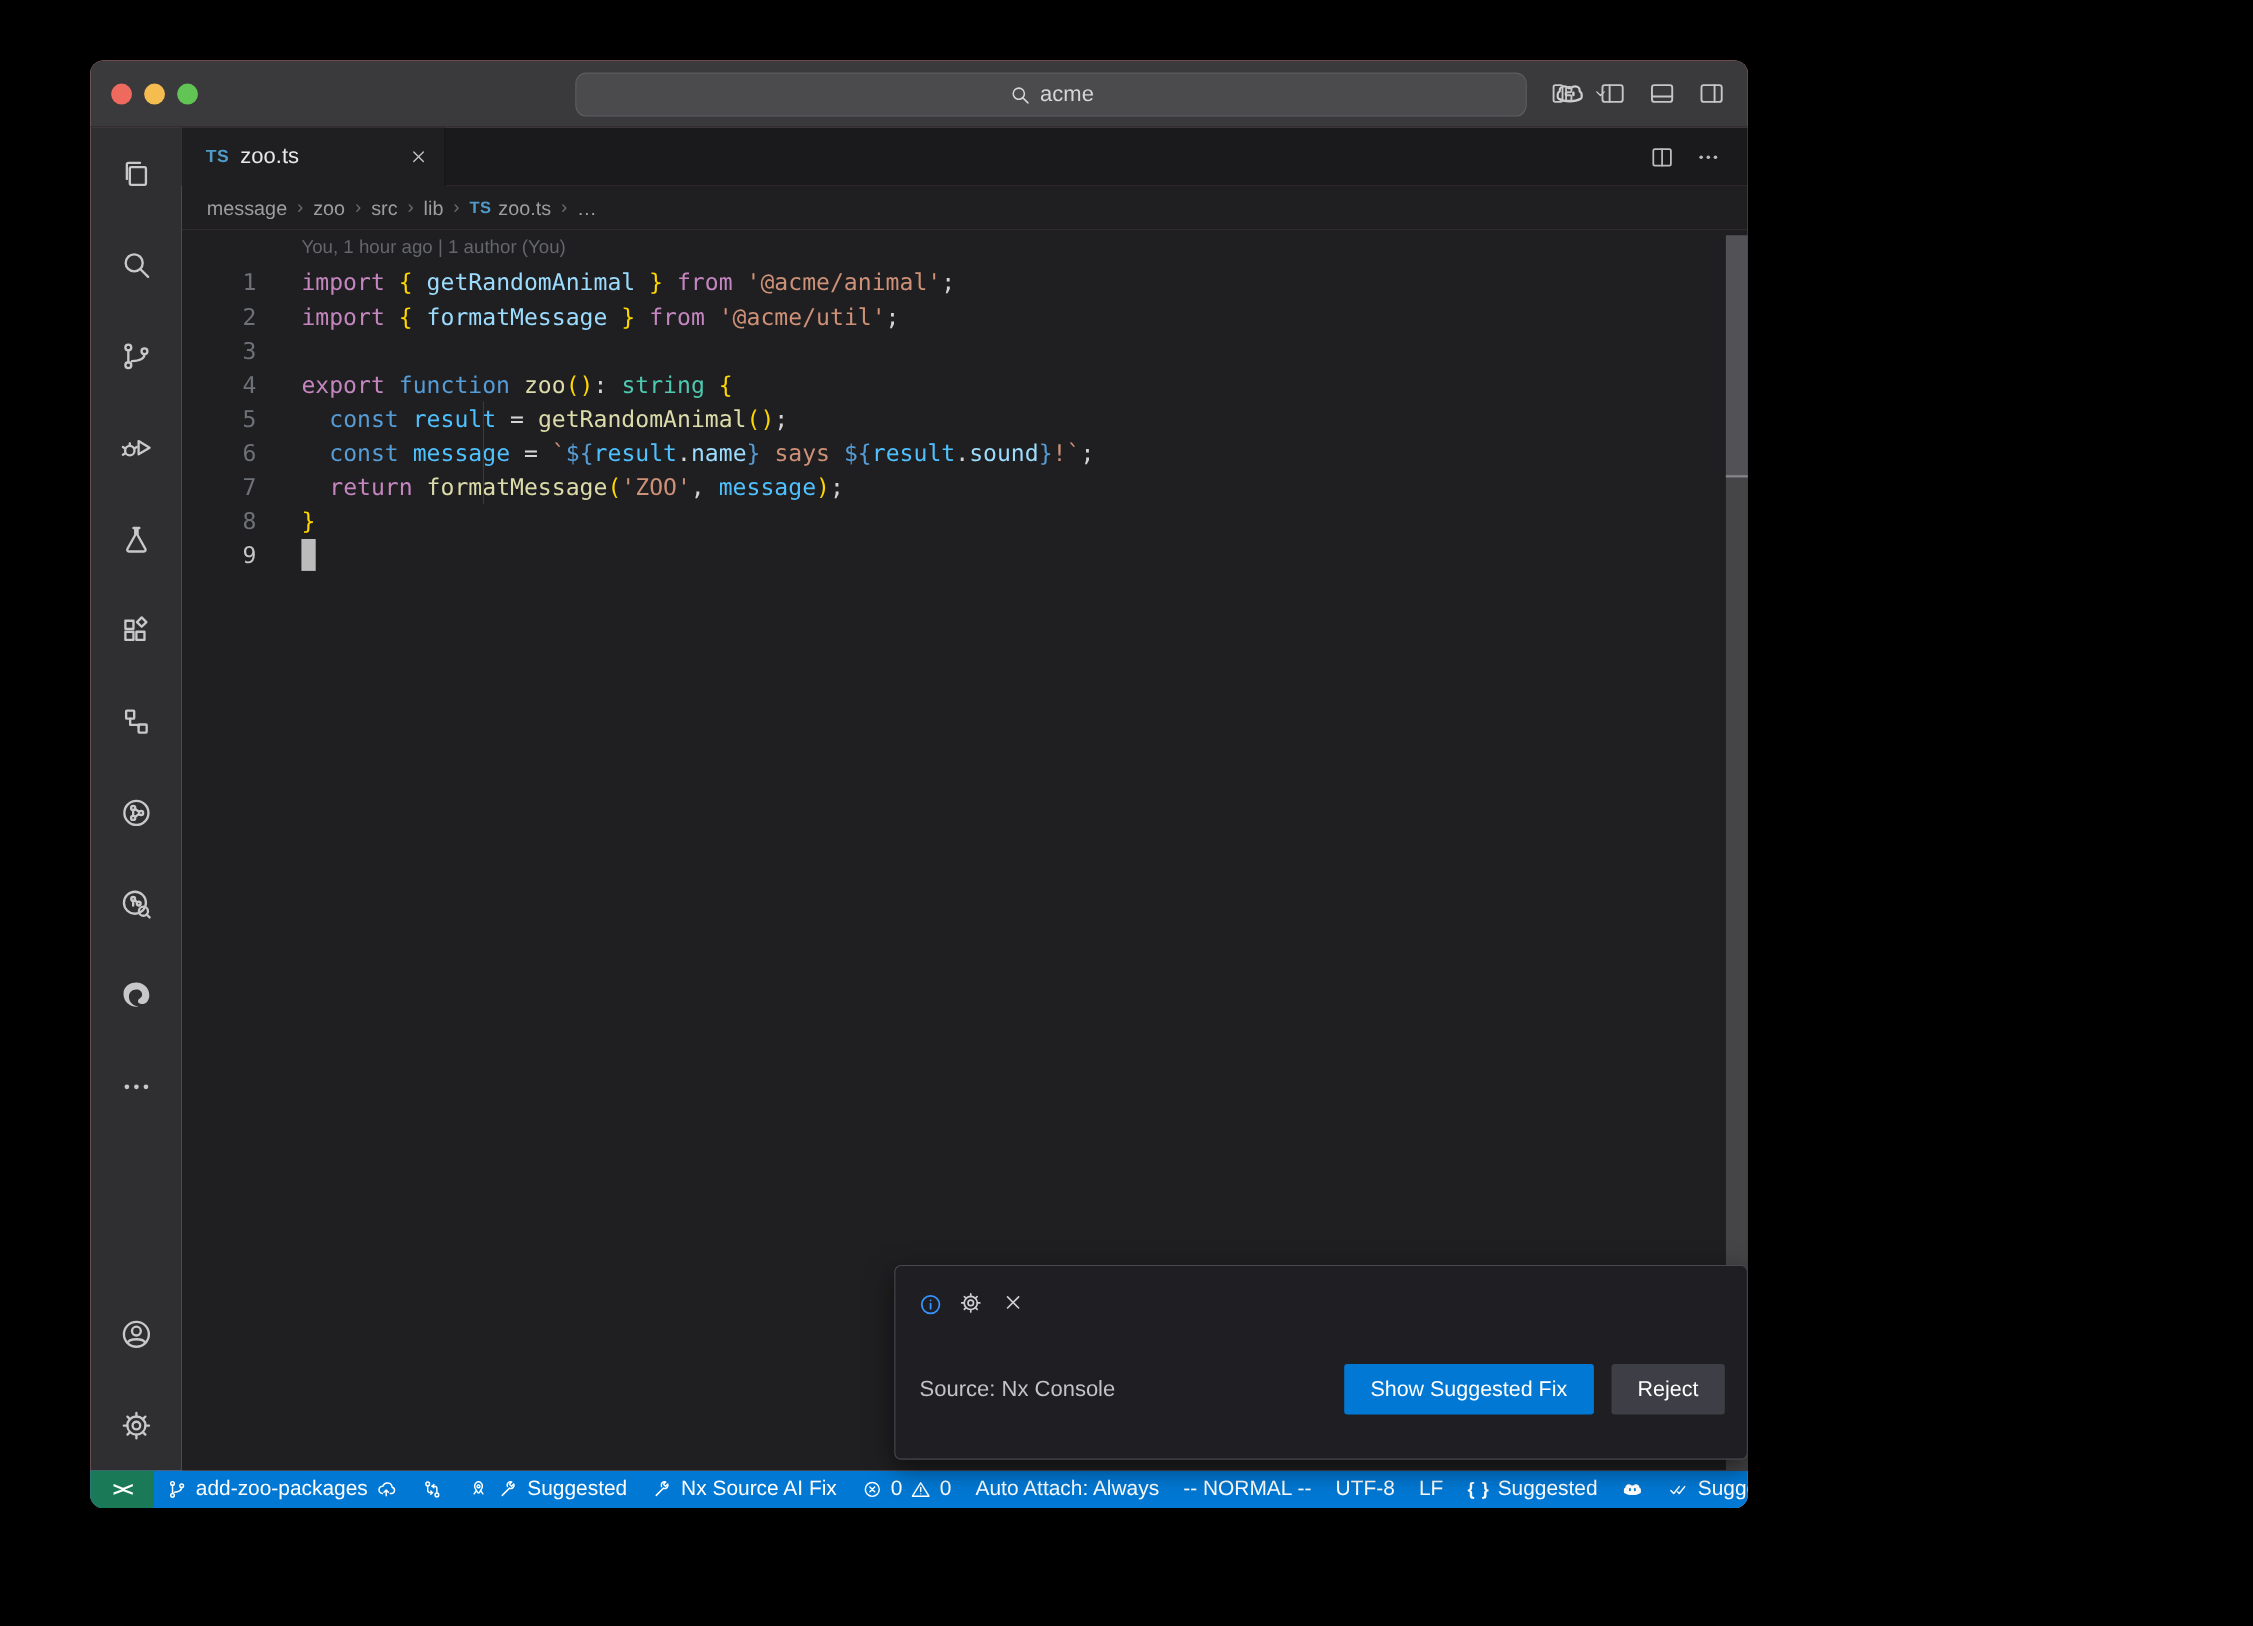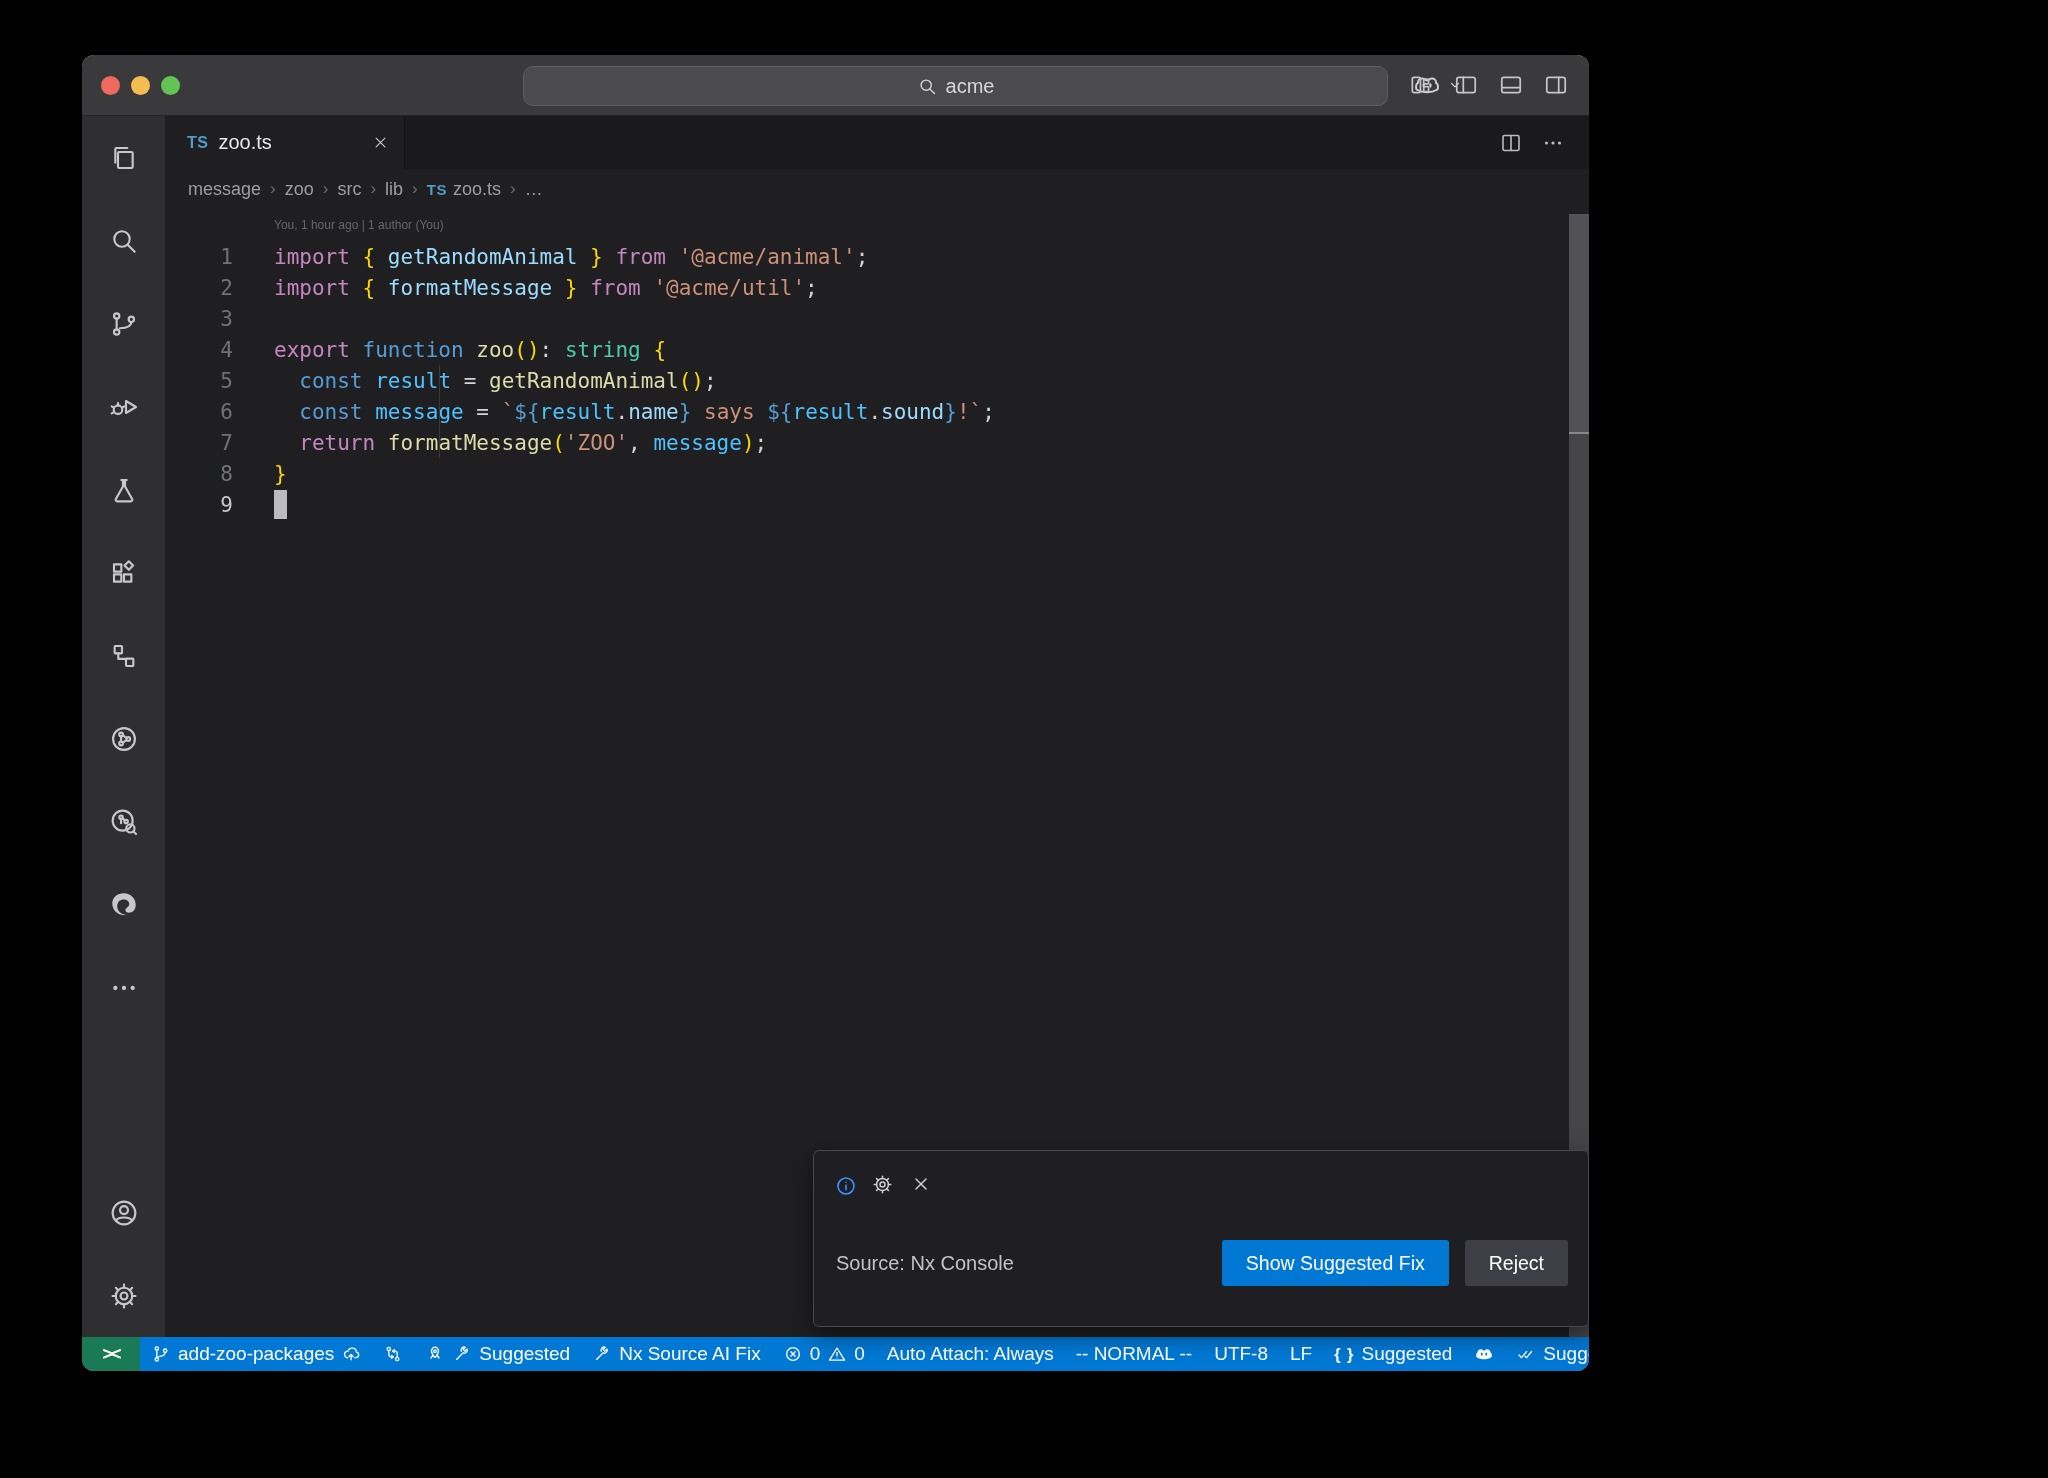--- a/index.html
+++ b/index.html
@@ -34,21 +34,21 @@
   .tabbar-actions{margin-left:auto;display:flex;align-items:center;gap:18px;padding-right:24px;color:#bcbcbe}
   
   .breadcrumbs{height:40px;flex:none;background:#1f1f21;display:flex;align-items:center;
     padding-left:23px;gap:9px;font-size:18px;color:#9d9da0}
   .crumb-sep{color:#6d6d70;font-size:17px}
   .crumb{display:inline-flex;align-items:center;gap:6px}
   
   .editor{flex:1;position:relative;background:#1f1f21;overflow:hidden;
     font-family:"DejaVu Sans Mono",monospace;font-size:21px}
   .blame{height:32px;display:flex;align-items:center;padding-left:109px;
-    font-family:"Liberation Sans",sans-serif;font-size:12px;color:#64666c}
+    font-family:"Liberation Sans",sans-serif;font-size:17px;color:#64666c}
   .cline{height:31px;display:flex;align-items:center;white-space:pre}
   .gutter{width:68px;flex:none;text-align:right;color:#6e7278;font-size:21px}
   .gutter.cur{color:#c6c6c6}
   .codetxt{margin-left:41px}
   .cursorblk{display:inline-block;width:13px;height:29px;background:#bcbcbc;vertical-align:middle}
   .indent-guide{position:absolute;left:274px;top:156px;width:1px;height:93px;background:#3a3a3d}
   .scrollstrip{position:absolute;right:0;top:5px;bottom:0;width:20px;background:#454548}
   .scrollthumb{position:absolute;top:0;left:0;right:0;height:218px;background:#525256;border-bottom:2px solid #87878a}
   
   .statusbar{height:34px;flex:none;display:flex;align-items:stretch;font-size:19px;color:#fff}

